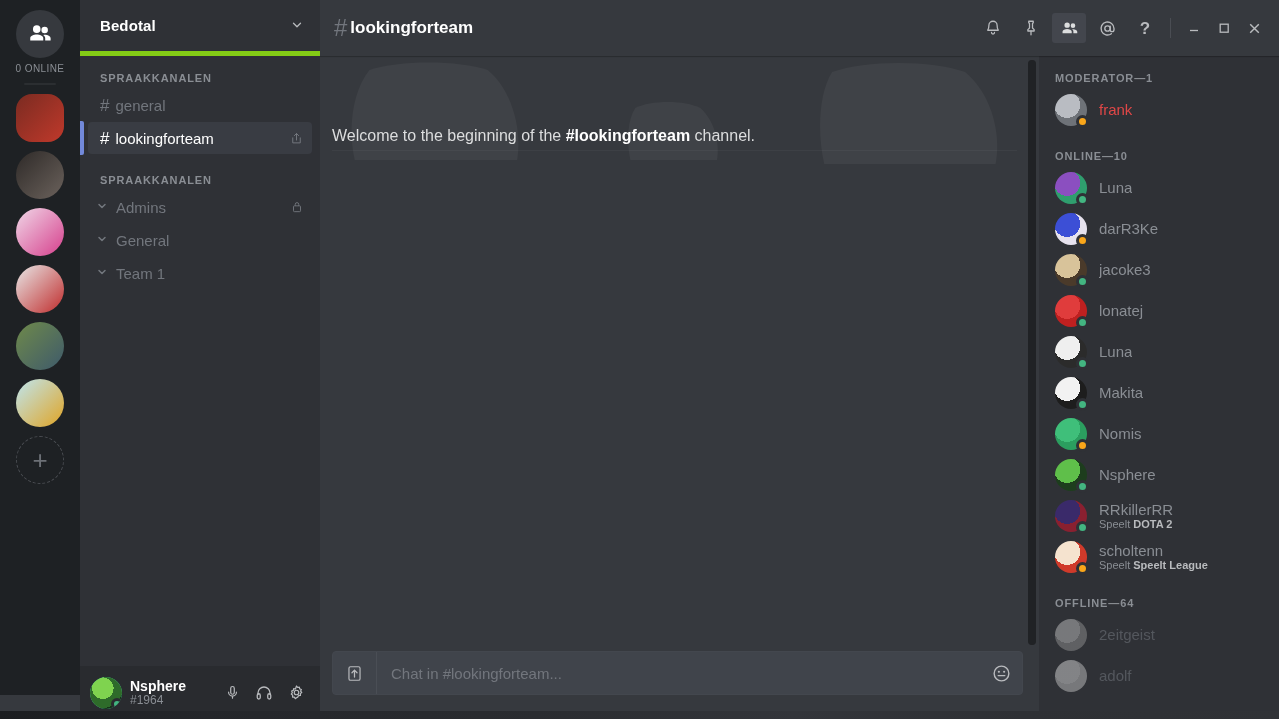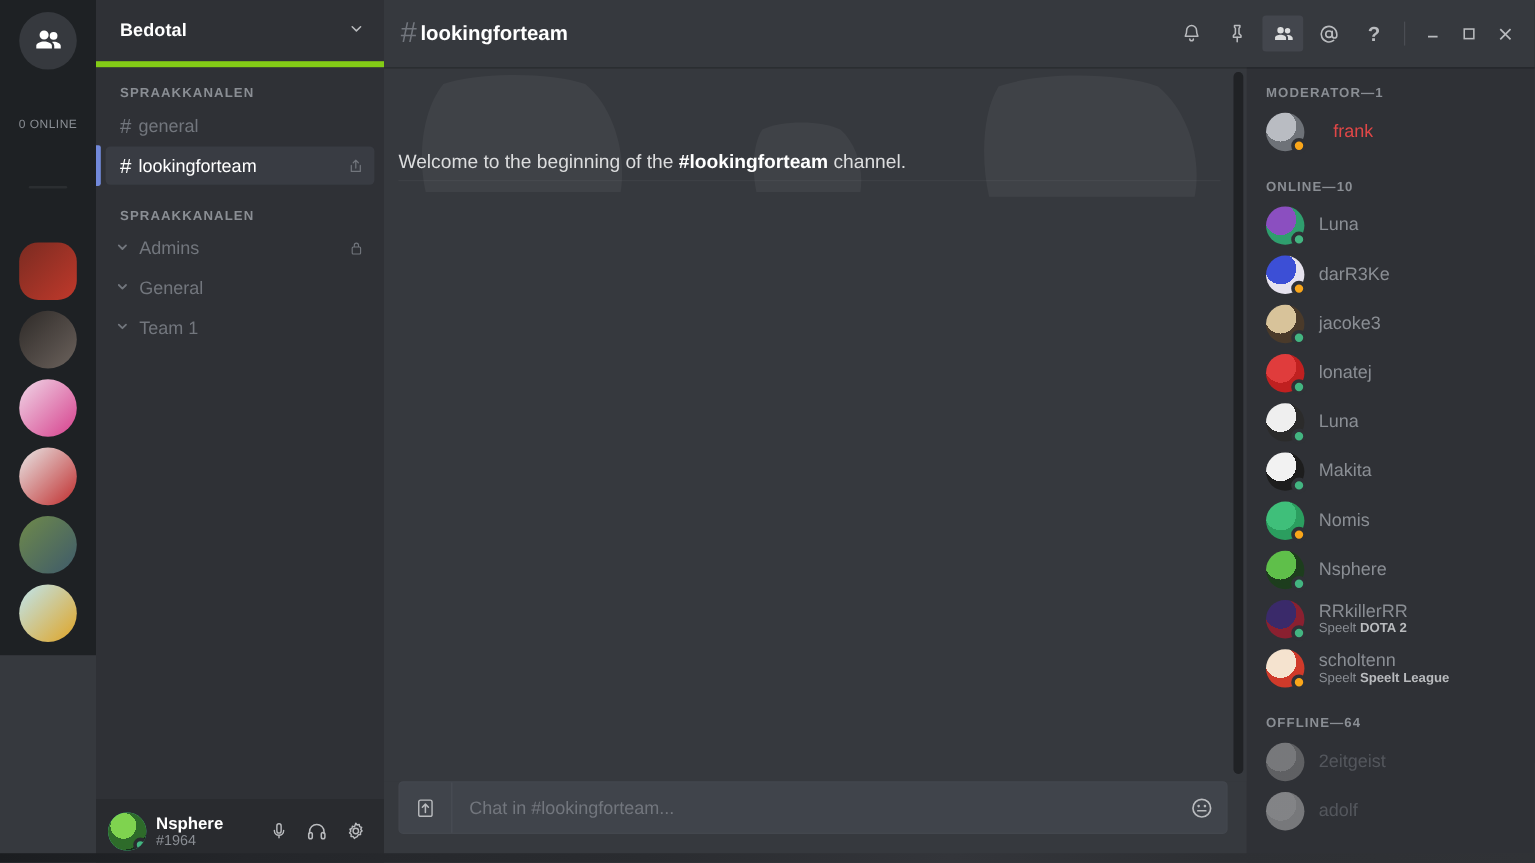--- a/index.html
+++ b/index.html
@@ -7,27 +7,26 @@
     width: 1279px; height: 719px;
     overflow: hidden;
     background: #36393e;
     font-family: "Liberation Sans", sans-serif;
     -webkit-font-smoothing: antialiased;
   }
   #app { position: relative; width: 1279px; height: 719px; display: flex; }
 
   
   .server-rail {
-    width: 80px; height: 546px;
+    width: 80px; height: 695px;
     background: #1e2124;
     display: flex; flex-direction: column; align-items: center;
     padding-top: 10px;
     position: relative;
     overflow: hidden;
-    gap: 36px;
   }
   .home-btn {
     width: 48px; height: 48px; border-radius: 50%;
     background: #36393e;
     display: flex; align-items: center; justify-content: center;
     margin-bottom: 5px;
     cursor: pointer;
     flex: 0 0 auto;
   }
   .online-count {
@@ -439,21 +438,21 @@
       </div>
 
       <div class="members" id="members-list">
           <div class="m-group">MODERATOR—1</div>
           <div class="m-row">
             <div class="m-av">
               <div class="inner" style="background: radial-gradient(circle at 38% 34%, rgb(185, 188, 194) 0px, rgb(185, 188, 194) 45%, rgb(110, 114, 120) 45%, rgb(110, 114, 120) 100%);"></div>
               <div class="m-st" style="background: rgb(250, 166, 26);"></div>
             </div>
             <div class="m-txt">
-              <div class="m-name" style="color: rgb(224, 71, 71); margin-left: 12px;">frank</div>
+              <div class="m-name" style="color: rgb(224, 71, 71);">frank</div>
             </div>
           </div>
           <div class="m-group sp">ONLINE—10</div>
           <div class="m-row">
             <div class="m-av">
               <div class="inner" style="background: radial-gradient(circle at 38% 34%, rgb(139, 79, 192) 0px, rgb(139, 79, 192) 45%, rgb(47, 158, 110) 45%, rgb(47, 158, 110) 100%);"></div>
               <div class="m-st" style="background: rgb(67, 181, 129);"></div>
             </div>
             <div class="m-txt">
               <div class="m-name">Luna</div>

